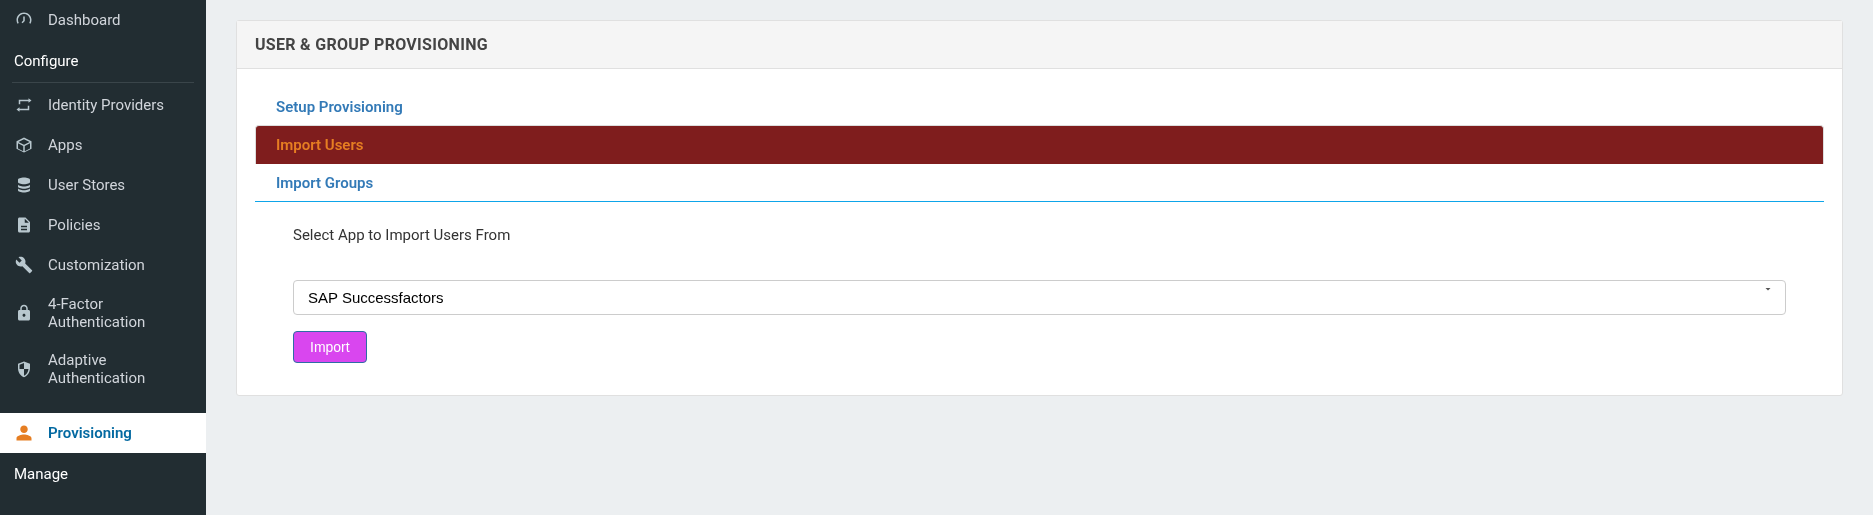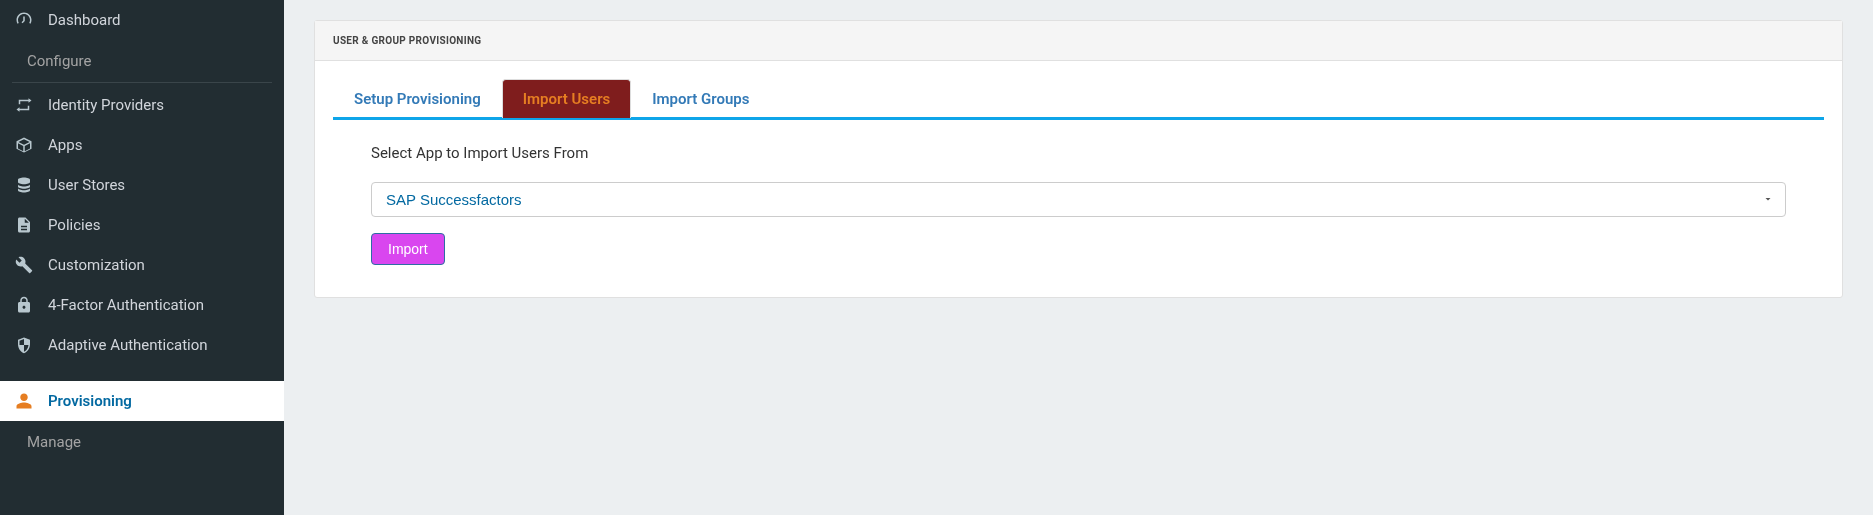--- a/index.html
+++ b/index.html
@@ -8,21 +8,21 @@
       box-sizing: border-box;
     }
     body {
       font-family: -apple-system, BlinkMacSystemFont, "Segoe UI", Roboto, "Helvetica Neue", Arial, sans-serif;
       background: #eceff1;
       display: flex;
       min-height: 515px;
       font-size: 14px;
     }
     .sidebar {
-      width: 284px;
+      width: 206px;
       background: #222d32;
       color: #fff;
       flex-shrink: 0;
     }
     .sidebar-item {
       display: flex;
       align-items: center;
       padding: 10px 14px;
       cursor: pointer;
       color: #d1d5db;
@@ -49,23 +49,23 @@
       width: 18px;
       height: 18px;
     }
     .sidebar-item-label {
       font-size: 15px;
     }
     .sidebar-item.active .sidebar-item-label {
       font-weight: 600;
     }
     .sidebar-header {
-      padding: 12px 27px 10px;
-      font-size: 15px;
-      color: #a3a3a3;
+      padding: 12px 14px 10px;
+      font-size: 15px;
+      color: #ffffff;
     }
     .sidebar-divider {
       border: none;
       border-top: 1px solid #3a454a;
       margin: 2px 12px;
     }
     .main {
       flex: 1;
       padding: 20px 30px;
     }
@@ -73,31 +73,32 @@
       background: #fff;
       border: 1px solid #e0e0e0;
       border-radius: 3px;
     }
     .panel-header {
       background: #f5f5f5;
       border-bottom: 1px solid #e0e0e0;
       padding: 14px 18px;
     }
     .panel-title {
-      font-size: 10px;
+      font-size: 16px;
       font-weight: 700;
       color: #444;
       letter-spacing: 0.3px;
     }
     .panel-body {
       padding: 18px 18px 22px;
     }
     .tabs {
       display: flex;
-      border-bottom: 3px solid #0ea5e9;
+      border-bottom: 1px solid #0ea5e9;
+      flex-direction: column;
     }
     .tab {
       padding: 10px 20px;
       cursor: pointer;
       color: #337ab7;
       font-weight: 600;
       font-size: 15px;
       border: 1px solid transparent;
       border-bottom: none;
       margin-bottom: -1px;
@@ -118,26 +119,27 @@
       margin-bottom: 20px;
     }
     .form-select-wrap {
       position: relative;
       margin-bottom: 16px;
     }
     .form-select {
       width: 100%;
       padding: 8px 32px 8px 14px;
       font-size: 15px;
-      color: #0369a1;
+      color: #000000;
       background: #fff;
       border: 1px solid #ccc;
       border-radius: 4px;
       appearance: none;
       cursor: pointer;
+      margin-top: 16px;
     }
     .form-select-arrow {
       position: absolute;
       right: 12px;
       top: 50%;
       transform: translateY(-50%);
       pointer-events: none;
     }
     .form-select-arrow svg {
       width: 12px;

